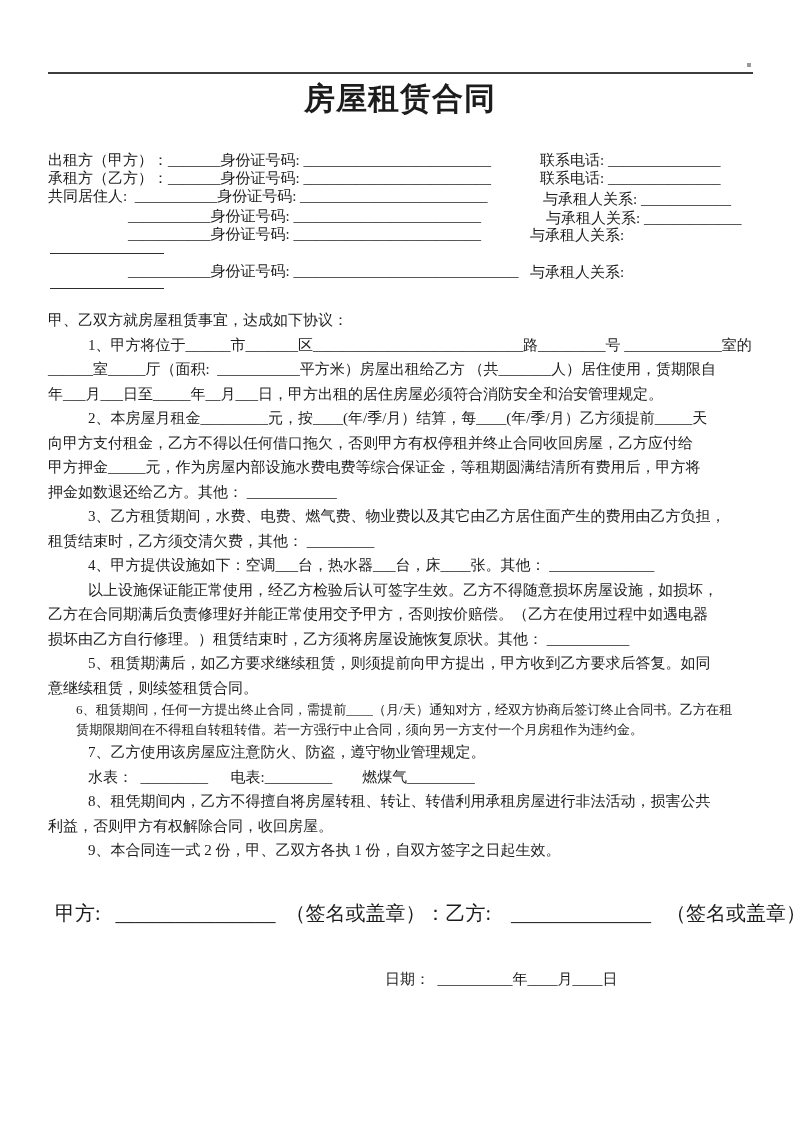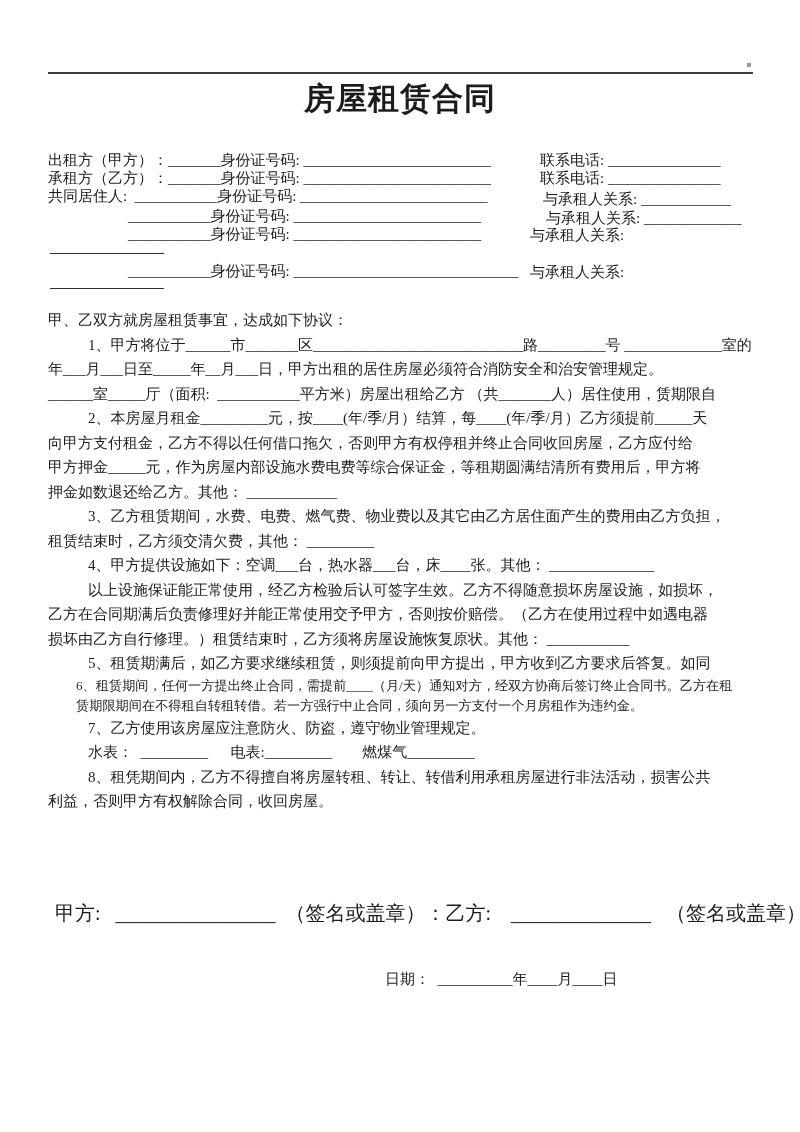--- a/index.html
+++ b/index.html
@@ -76,48 +76,50 @@
     <span class="prow" style="top:262px;left:128px">___________身份证号码: ______________________________</span>
     <span class="prow" style="top:263px;left:530px">与承租人关系:</span>
 
     <div class="stray" style="top:288px"></div>
   </div>
 
   <div class="body">
     <div class="line">甲、乙双方就房屋租赁事宜，达成如下协议：</div>
 
     <div class="line ind">1、甲方将位于______市_______区____________________________路_________号 _____________室的</div>
+    <div class="line">______室_____厅（面积:  ___________平方米）房屋出租给乙方 （共_______人）居住使用，赁期限自</div>
     <div class="line">年___月___日至_____年__月___日，甲方出租的居住房屋必须符合消防安全和治安管理规定。</div>
-    <div class="line">______室_____厅（面积:  ___________平方米）房屋出租给乙方 （共_______人）居住使用，赁期限自</div>
 
     <div class="line ind">2、本房屋月租金_________元，按____(年/季/月）结算，每____(年/季/月）乙方须提前_____天</div>
     <div class="line">向甲方支付租金，乙方不得以任何借口拖欠，否则甲方有权停租并终止合同收回房屋，乙方应付给</div>
     <div class="line">甲方押金_____元，作为房屋内部设施水费电费等综合保证金，等租期圆满结清所有费用后，甲方将</div>
     <div class="line">押金如数退还给乙方。其他： ____________</div>
 
     <div class="line ind">3、乙方租赁期间，水费、电费、燃气费、物业费以及其它由乙方居住面产生的费用由乙方负担，</div>
     <div class="line">租赁结束时，乙方须交清欠费，其他： _________</div>
 
     <div class="line ind">4、甲方提供设施如下：空调___台，热水器___台，床____张。其他： ______________</div>
 
     <div class="line ind">以上设施保证能正常使用，经乙方检验后认可签字生效。乙方不得随意损坏房屋设施，如损坏，</div>
     <div class="line">乙方在合同期满后负责修理好并能正常使用交予甲方，否则按价赔偿。（乙方在使用过程中如遇电器</div>
     <div class="line">损坏由乙方自行修理。）租赁结束时，乙方须将房屋设施恢复原状。其他： ___________</div>
 
     <div class="line ind">5、租赁期满后，如乙方要求继续租赁，则须提前向甲方提出，甲方收到乙方要求后答复。如同</div>
+    <div class="line">意继续租赁，则续签租赁合同。</div>
 
     <div class="line sm">6、租赁期间，任何一方提出终止合同，需提前____（月/天）通知对方，经双方协商后签订终止合同书。乙方在租</div>
     <div class="line sm">赁期限期间在不得租自转租转借。若一方强行中止合同，须向另一方支付一个月房租作为违约金。</div>
 
     <div class="line ind">7、乙方使用该房屋应注意防火、防盗，遵守物业管理规定。</div>
 
     <div class="line ind">水表：  _________      电表:_________        燃煤气_________</div>
 
     <div class="line ind">8、租凭期间内，乙方不得擅自将房屋转租、转让、转借利用承租房屋进行非法活动，损害公共</div>
     <div class="line">利益，否则甲方有权解除合同，收回房屋。</div>
 
+    <div class="line ind">9、本合同连一式 2 份，甲、乙双方各执 1 份，自双方签字之日起生效。</div>
   </div>
 
   <div class="sig">甲方:   ________________  （签名或盖章）：乙方:    ______________   （签名或盖章）</div>
   <div class="dateline">日期：  __________年____月____日</div>
 
   <div class="dot dot-bl"></div>
 </div>
 
 </body></html>

